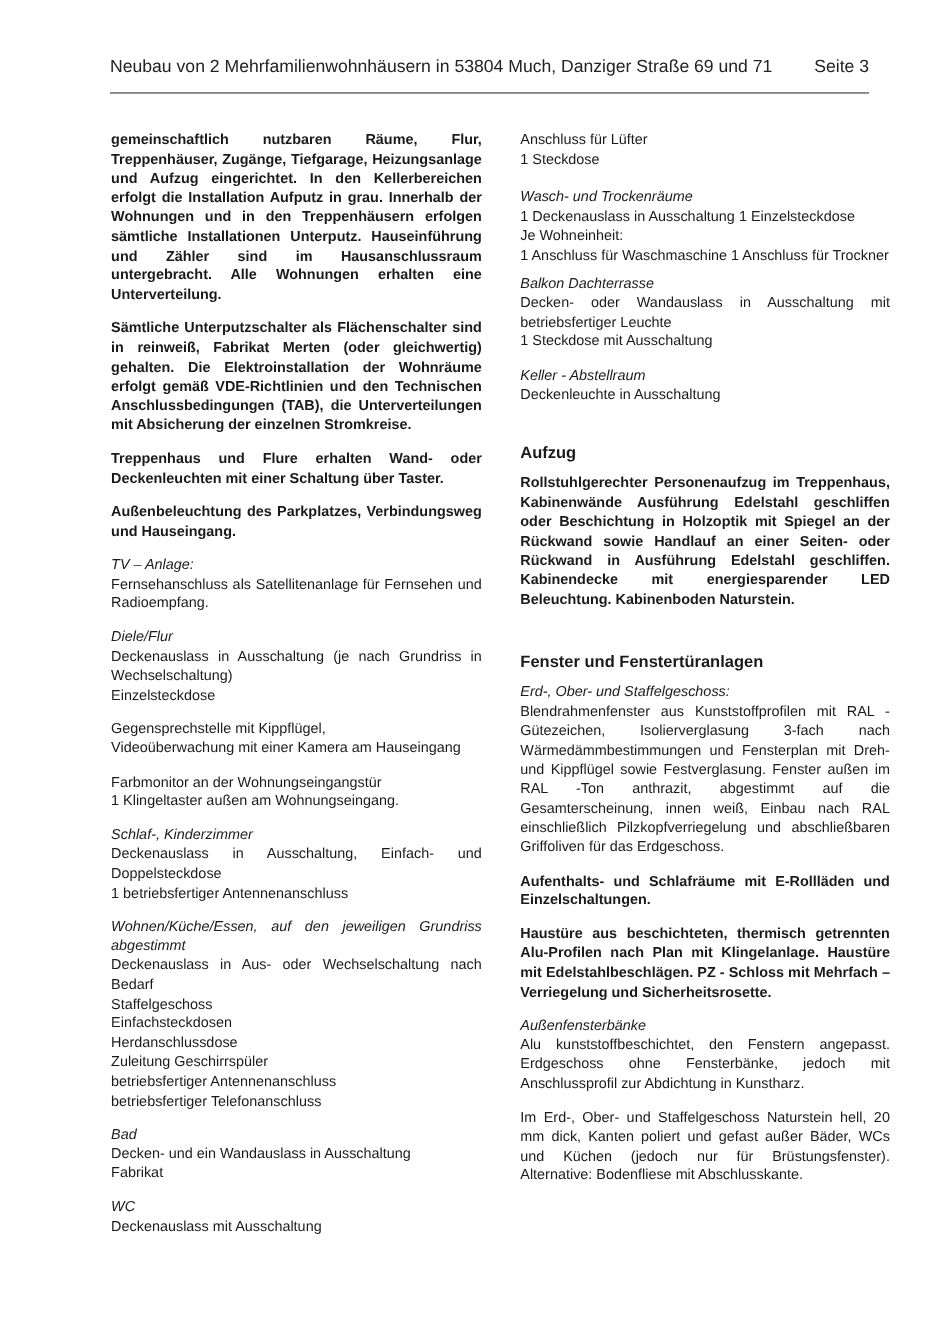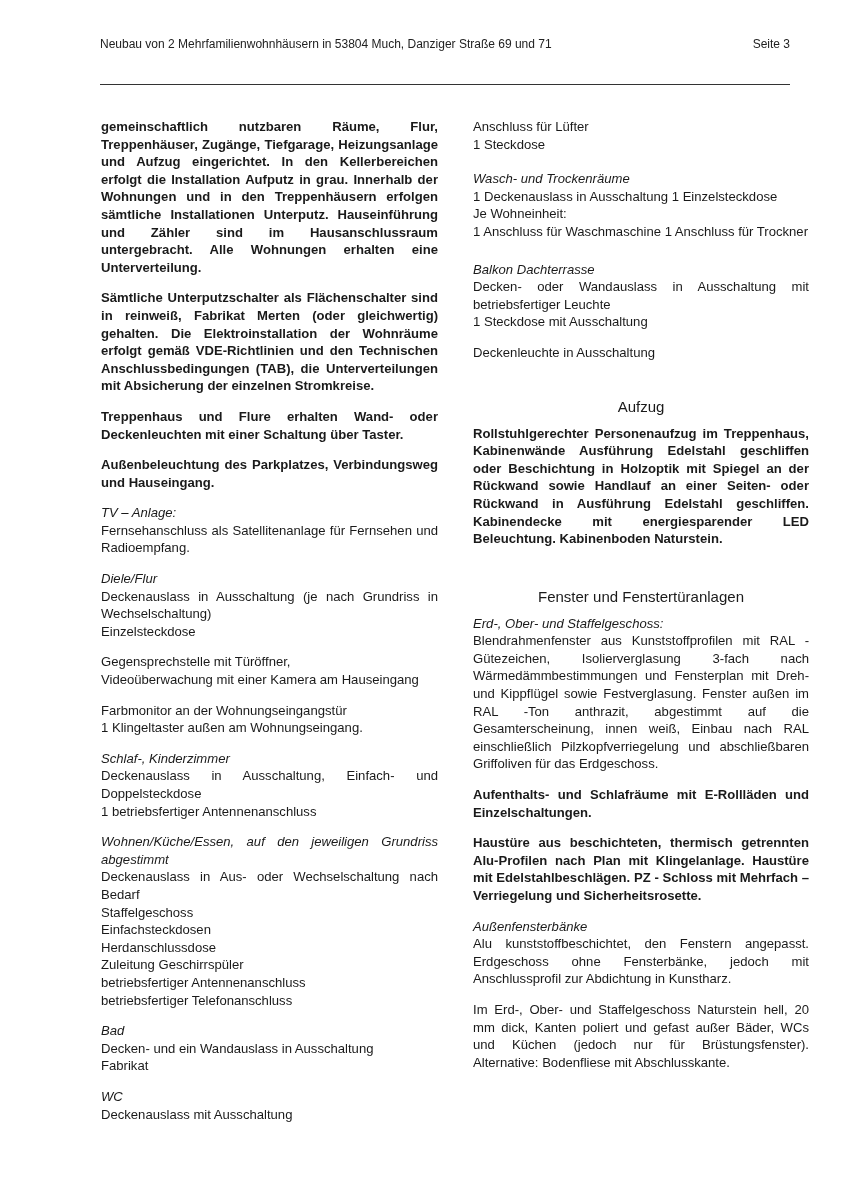--- a/index.html
+++ b/index.html
@@ -1,29 +1,29 @@
 <!DOCTYPE html>
 <html><head>
 <meta charset="utf-8">
 <style>
   html, body { margin: 0; padding: 0; background: #ffffff; }
   body { width: 848px; height: 1202px; position: relative; overflow: hidden;
          font-family: "Liberation Sans", sans-serif; color: #1a1a1a; }
-  .header { position: absolute; left: 100px; top: 37px; width: 690px; font-size: 12px;
+  .header { position: absolute; left: 100px; top: 52px; width: 690px; font-size: 16px;
             display: flex; justify-content: space-between; color: #222; }
   .rule { position: absolute; left: 100px; top: 84px; width: 690px; height: 0;
           border-top: 1.3px solid #333; }
   .col { position: absolute; top: 118px; font-size: 13.1px; line-height: 17.6px; }
   .col.left { left: 101px; width: 337px; }
   .col.right { left: 473px; width: 336px; top: 118px; }
   .para { margin: 0 0 13px 0; text-align: justify; }
   .para.j { text-align: justify; font-weight: bold; }
   .it { font-style: italic; display: block; }
   .l { display: block; }
-  h2 { font-size: 15px; font-weight: normal; margin: 0 0 8px 0; line-height: 20px; text-align: center; }
+  h2 { font-size: 15px; font-weight: bold; margin: 0 0 8px 0; line-height: 20px; }
   .gap-lg { height: 22px; }
   .gap-xl { height: 26px; }
 </style>
 </head>
 <body>
 
 <div class="header">
   <span>Neubau von 2 Mehrfamilienwohnhäusern in 53804 Much, Danziger Straße 69 und 71</span>
   <span>Seite 3</span>
 </div>
@@ -40,21 +40,21 @@
     <span class="l" style="text-align:justify">Fernsehanschluss als Satellitenanlage für Fernsehen und Radioempfang.</span>
   </div>
 
   <div class="para">
     <span class="it">Diele/Flur</span>
     <span class="l" style="text-align:justify">Deckenauslass in Ausschaltung (je nach Grundriss in Wechselschaltung)</span>
     <span class="l">Einzelsteckdose</span>
   </div>
 
   <div class="para">
-    <span class="l">Gegensprechstelle mit Türöffner,</span>
+    <span class="l">Gegensprechstelle mit Kippflügel,</span>
     <span class="l">Videoüberwachung mit einer Kamera am Hauseingang</span>
   </div>
 
   <div class="para">
     <span class="l">Farbmonitor an der Wohnungseingangstür</span>
     <span class="l">1 Klingeltaster außen am Wohnungseingang.</span>
   </div>
 
   <div class="para">
     <span class="it">Schlaf-, Kinderzimmer</span>
@@ -84,34 +84,35 @@
     <span class="l">Deckenauslass mit Ausschaltung</span>
   </div>
 </div>
 
 <div class="col right">
   <div class="para" style="margin-bottom:17px">
     <span class="l">Anschluss für Lüfter</span>
     <span class="l">1 Steckdose</span>
   </div>
 
-  <div class="para" style="margin-bottom:20px">
+  <div class="para" style="margin-bottom:8px">
     <span class="it">Wasch- und Trockenräume</span>
     <span class="l">1 Deckenauslass in Ausschaltung 1 Einzelsteckdose</span>
     <span class="l">Je Wohneinheit:</span>
     <span class="l">1 Anschluss für Waschmaschine 1 Anschluss für Trockner</span>
   </div>
 
   <div class="para">
     <span class="it">Balkon Dachterrasse</span>
     <span class="l" style="text-align:justify">Decken- oder Wandauslass in Ausschaltung mit betriebsfertiger Leuchte</span>
     <span class="l">1 Steckdose mit Ausschaltung</span>
   </div>
 
   <div class="para">
+    <span class="it">Keller - Abstellraum</span>
     <span class="l">Deckenleuchte in Ausschaltung</span>
   </div>
 
   <div class="gap-lg"></div>
 
   <h2>Aufzug</h2>
   <p class="para j">Rollstuhlgerechter Personenaufzug im Treppenhaus, Kabinenwände Ausführung Edelstahl geschliffen oder Beschichtung in Holzoptik mit Spiegel an der Rückwand sowie Handlauf an einer Seiten- oder Rückwand in Ausführung Edelstahl geschliffen. Kabinendecke mit energiesparender LED Beleuchtung. Kabinenboden Naturstein.</p>
 
   <div class="gap-xl"></div>
 

